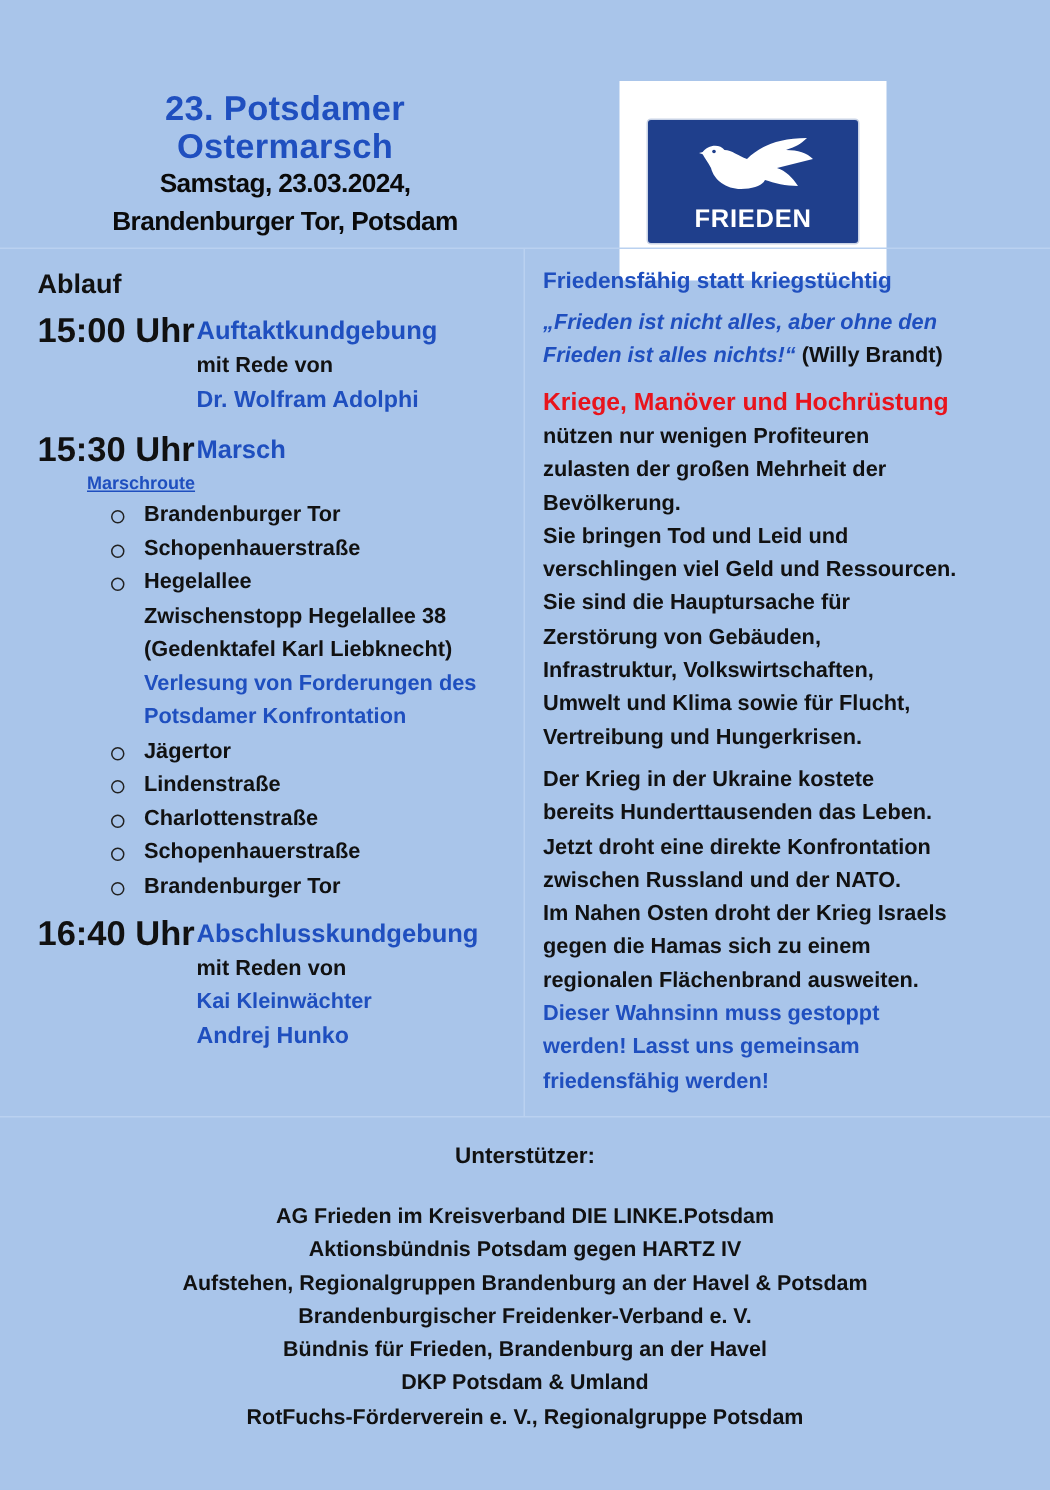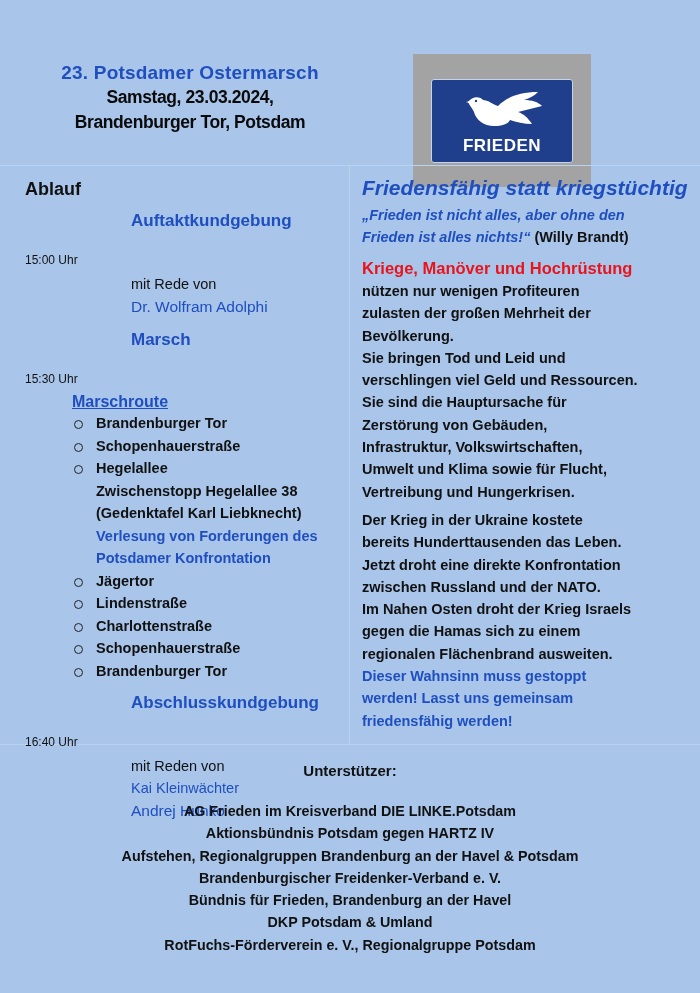--- a/index.html
+++ b/index.html
@@ -8,61 +8,61 @@
       background: #a9c5ea;
       font-family: "Liberation Sans", "DejaVu Sans", sans-serif;
       color: #111;
     }
     .page { position: relative; width: 700px; height: 993px; background: #a9c5ea; }
     .blue { color: #1f4fbf; }
 
     
     .header { position: absolute; left: 0; top: 0; width: 700px; height: 165px; }
     .title-block { position: absolute; left: 40px; top: 60px; width: 300px; text-align: center; }
-    .title-1 { font-size: 19px; font-weight: 700; color: #1f4fbf; line-height: 25px; letter-spacing: 0.2px; }
+    .title-1 { font-size: 23px; font-weight: 700; color: #1f4fbf; line-height: 25px; letter-spacing: 0.2px; }
     .title-2, .title-3 { font-size: 17.5px; font-weight: 700; color: #0a0a0a; line-height: 25px; letter-spacing: -0.4px; }
     .logo-wrap {
       position: absolute; left: 413px; top: 54px; width: 178px; height: 133px;
-      background: #a3a3a3; display: flex; align-items: center; justify-content: center;
+      background: #ffffff; display: flex; align-items: center; justify-content: center;
     }
     .logo-sign {
       width: 142px; height: 84px; background: #1f3f8c; border-radius: 3px;
       border: 1px solid #c9d3e6; position: relative; overflow: hidden;
     }
     .logo-sign svg { position: absolute; left: 22px; top: 4px; }
     .logo-text {
       position: absolute; left: 0; right: 0; bottom: 6px; text-align: center;
       color: #fff; font-weight: 700; font-size: 17px; letter-spacing: 0.5px;
     }
 
     
     .divider-h { position: absolute; left: 0; width: 700px; height: 1px; background: #bad1f0; }
     .divider-v { position: absolute; top: 166px; width: 1px; height: 578px; background: #bad1f0; }
 
     .left { position: absolute; left: 25px; top: 176px; width: 320px; }
     .section-title { font-size: 18px; font-weight: 700; line-height: 26px; margin-bottom: 6px; }
     .slot { display: flex; }
-    .slot .time { width: 106px; font-size: 12px; font-weight: 400; line-height: 25px; flex: none; margin-top: 40px; }
+    .slot .time { width: 106px; font-size: 23px; font-weight: 700; line-height: 25px; flex: none; }
     .slot .event { font-size: 17px; font-weight: 700; line-height: 25px; }
-    .sub { padding-left: 106px; font-size: 14.5px; font-weight: 400; line-height: 22px; }
+    .sub { padding-left: 106px; font-size: 14.5px; font-weight: 700; line-height: 22px; }
     .sub.big { font-size: 15.5px; line-height: 24px; }
     .route-link {
-      margin-left: 47px; font-size: 16px; font-weight: 700; color: #1f4fbf;
+      margin-left: 33px; font-size: 12px; font-weight: 700; color: #1f4fbf;
       text-decoration: underline; line-height: 20px; display: inline-block;
     }
     .route-list { list-style: none; margin-left: 47px; }
     .route-list li { position: relative; padding-left: 24px; font-size: 14.5px; font-weight: 700; line-height: 22.5px; }
     .route-list li .bullet {
       position: absolute; left: 2px; top: 8px; width: 9px; height: 9px;
       border: 1.2px solid #222; border-radius: 50%;
     }
     .route-list li .extra { display: block; }
 
     .right { position: absolute; left: 362px; top: 176px; width: 330px; }
-    .right .heading { font-size: 21px; font-weight: 700; color: #1f4fbf; line-height: 24px; margin-bottom: 4px; font-style: italic; }
+    .right .heading { font-size: 15px; font-weight: 700; color: #1f4fbf; line-height: 24px; margin-bottom: 4px; }
     .quote { font-size: 14.5px; font-weight: 700; line-height: 22px; margin-bottom: 8px; }
     .quote .q { font-style: italic; color: #1f4fbf; }
     .red-head { font-size: 16.5px; font-weight: 700; color: #e8141c; line-height: 24px; }
     .para { font-size: 14.5px; font-weight: 700; line-height: 22.3px; }
     .para + .para { margin-top: 6px; }
 
     
     .supporters { position: absolute; left: 0; top: 760px; width: 700px; text-align: center; }
     .supporters .sup-title { font-size: 15px; font-weight: 700; line-height: 22px; margin-bottom: 18px; }
     .supporters .sup-item { font-size: 14.3px; font-weight: 700; line-height: 22.3px; }

